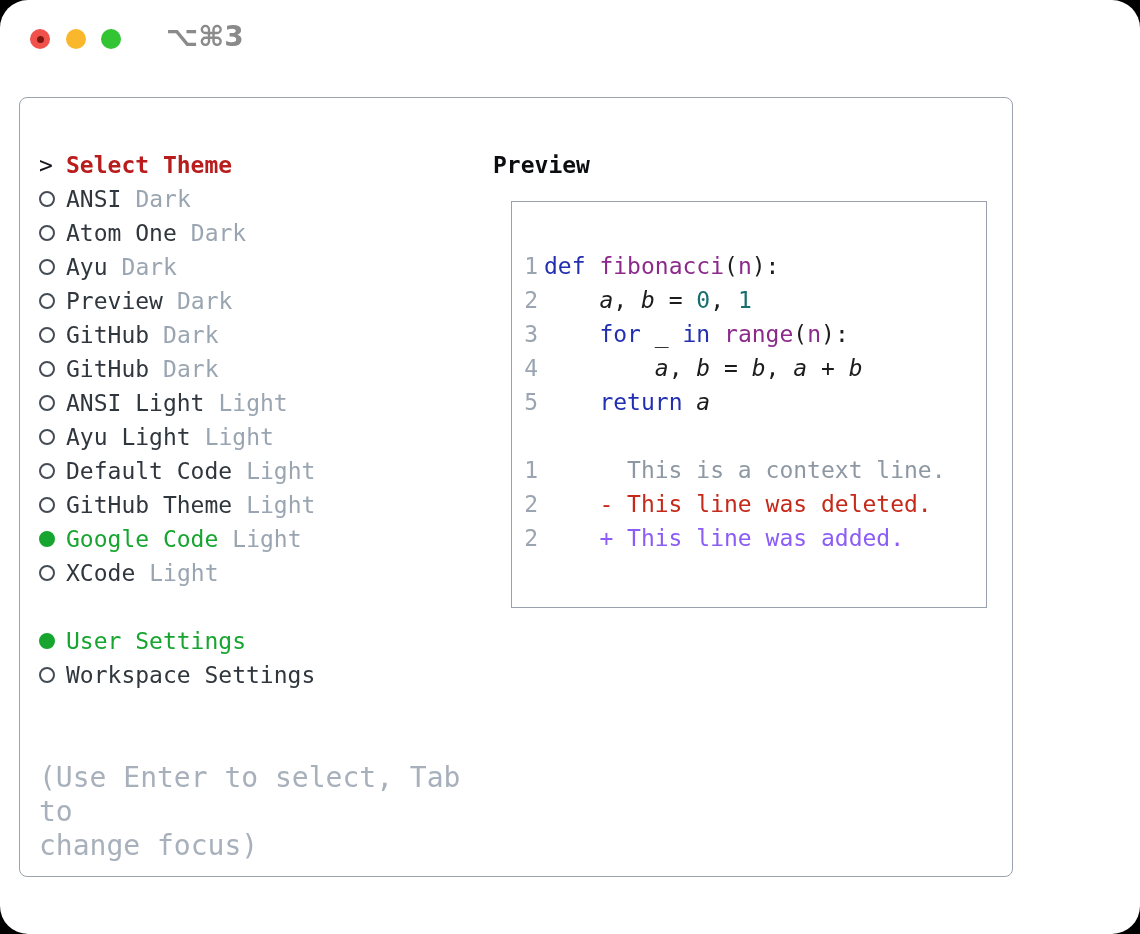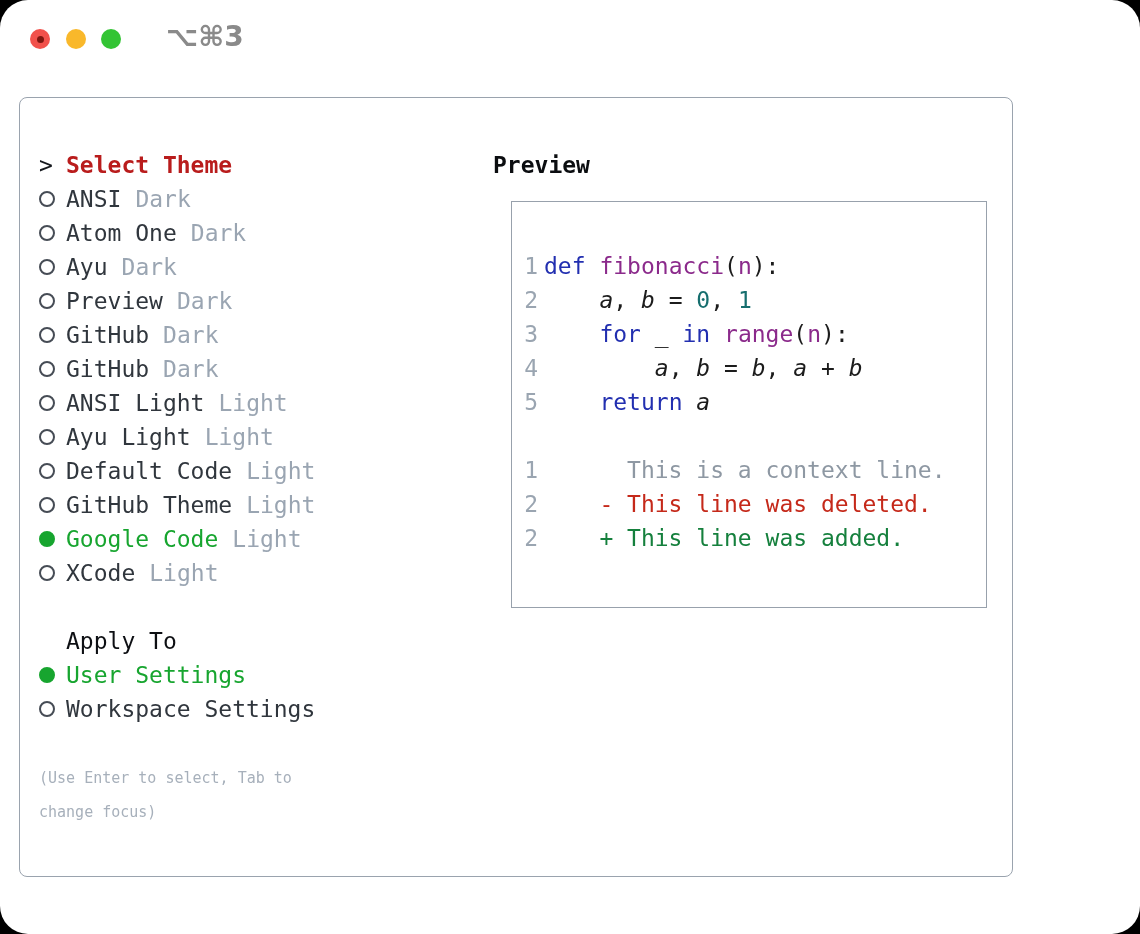--- a/index.html
+++ b/index.html
@@ -51,21 +51,21 @@
   }
   .circle.filled { background: #17a52f; border-color: #17a52f; }
   .list-title { font-weight: bold; color: #b91c1c; }
   .name { color: #30363d; }
   .name.selected { color: #17a52f; }
   .tag { color: #9aa5b2; margin-left: 14px; }
   .section-title { color: #0d0f13; margin-left: 27px; }
   .spacer { height: 34px; }
   .hint {
     position: absolute; left: 19px; top: 663px; width: 440px;
-    font-size: 15px; line-height: 34px; color: #a7b0bb; white-space: pre-line;
+    font-size: 28px; line-height: 34px; color: #a7b0bb; white-space: pre-line;
   }
   
   .preview-title {
     position: absolute; left: 473px; top: 50px;
     height: 34px; display: flex; align-items: center;
     font-size: 23px; font-weight: bold; color: #0b0d10;
   }
   .preview-box {
     position: absolute; left: 491px; top: 103px;
     width: 476px; height: 407px;
@@ -77,21 +77,21 @@
   }
   .pline { display: flex; height: 34px; align-items: center; font-size: 23px; white-space: pre; }
   .ln { width: 14px; flex: none; margin-right: 6px; text-align: right; color: #9aa5b1; }
   .kwd { color: #222fb0; }
   .typ { color: #8b2a8b; }
   .lit { color: #166e6e; }
   .pln { color: #1c1c1c; }
   .var { color: #1c1c1c; font-style: italic; }
   .diff-context { color: #8e98a3; }
   .diff-deleted { color: #c5291a; text-align: right; }
-  .diff-added   { color: #15803d; }
+  .diff-added   { color: #8b5cf6; }
 </style>
 </head>
 <body>
 
 <div class="screen">
   <div class="window">
 
     <div class="titlebar">
       <div class="dot dot-red"></div>
       <div class="dot dot-yellow"></div>
@@ -114,23 +114,20 @@
             <div class="row"><span class="marker"><span class="circle"></span></span><span class="name">GitHub</span><span class="tag">Dark</span></div>
             <div class="row"><span class="marker"><span class="circle"></span></span><span class="name">GitHub</span><span class="tag">Dark</span></div>
             <div class="row"><span class="marker"><span class="circle"></span></span><span class="name">ANSI Light</span><span class="tag">Light</span></div>
             <div class="row"><span class="marker"><span class="circle"></span></span><span class="name">Ayu Light</span><span class="tag">Light</span></div>
             <div class="row"><span class="marker"><span class="circle"></span></span><span class="name">Default Code</span><span class="tag">Light</span></div>
             <div class="row"><span class="marker"><span class="circle"></span></span><span class="name">GitHub Theme</span><span class="tag">Light</span></div>
             <div class="row"><span class="marker"><span class="circle filled"></span></span><span class="name selected">Google Code</span><span class="tag">Light</span></div>
             <div class="row"><span class="marker"><span class="circle"></span></span><span class="name">XCode</span><span class="tag">Light</span></div>
           </div>
         <div class="spacer"></div>
-        <div class="row">
-          <span class="section-title">Apply To</span>
-        </div>
         <div id="apply-items">
             <div class="row"><span class="marker"><span class="circle filled"></span></span><span class="name selected">User Settings</span></div>
             <div class="row"><span class="marker"><span class="circle"></span></span><span class="name">Workspace Settings</span></div>
           </div>
       </div>
 
       <div class="hint">(Use Enter to select, Tab to
 change focus)</div>
 
       <div class="preview-title">Preview</div>

